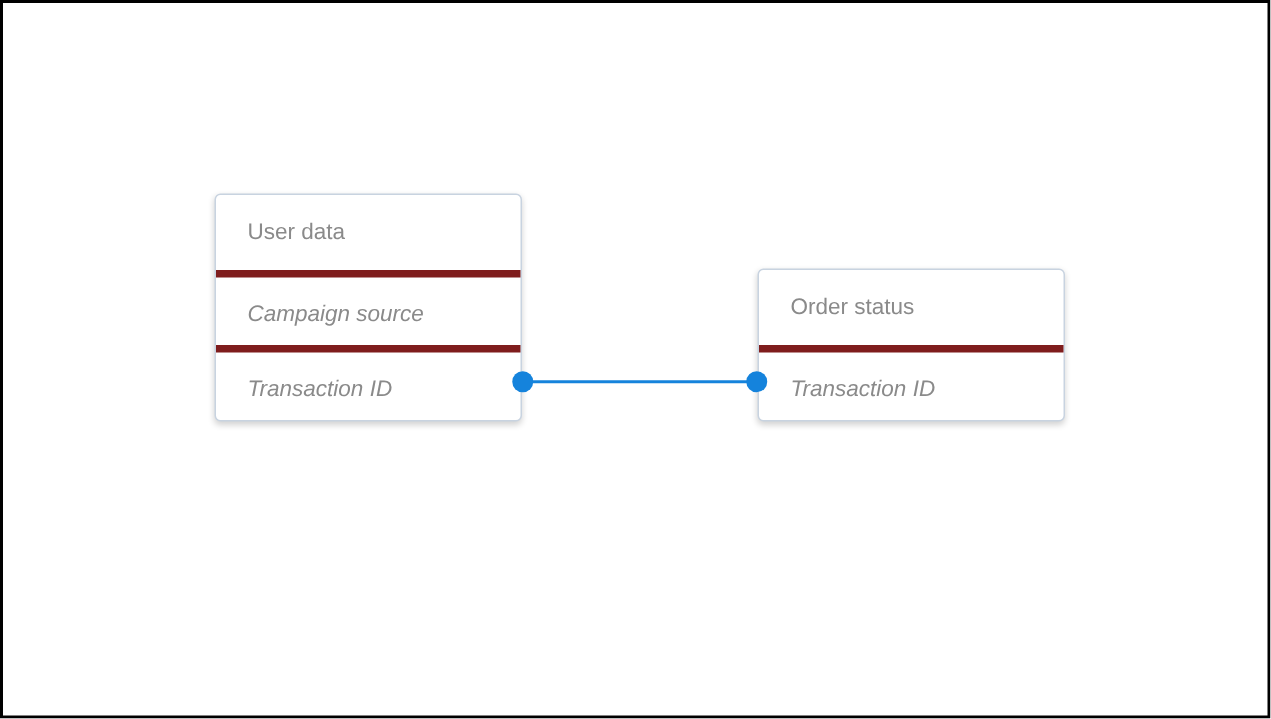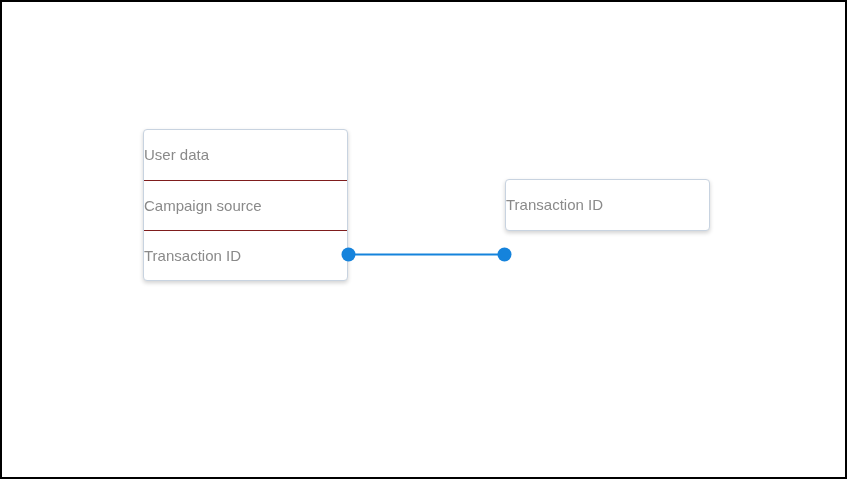--- a/index.html
+++ b/index.html
@@ -21,27 +21,29 @@
     position: absolute;
     width: 205px;
     background: #ffffff;
     border: 1px solid #c8d3e0;
     border-radius: 4px;
     box-shadow: 0 2px 4px rgba(0,0,0,0.18);
   }
   .entity-table .row {
     height: 50px;
     line-height: 50px;
+    padding-left: 21px;
     font-size: 15px;
     color: #8a8a8a;
     white-space: nowrap;
     overflow: hidden;
   }
   .entity-table .row + .row {
-    border-top: 1px solid #7f1d1d;
+    border-top: 5px solid #7f1d1d;
+    font-style: italic;
   }
   #left-table  { left: 141px; top: 127px; }
   #right-table { left: 503px; top: 177px; }
   .connector-layer {
     position: absolute;
     left: 0; top: 0;
     width: 847px;
     height: 479px;
     pointer-events: none;
   }
@@ -58,20 +60,23 @@
     <div class="row">
       <span>Campaign source</span>
     </div>
     <div class="row">
       <span>Transaction ID</span>
     </div>
   </div>
 
   <div class="entity-table" id="right-table">
     <div class="row">
+      <span>Order status</span>
+    </div>
+    <div class="row">
       <span>Transaction ID</span>
     </div>
   </div>
 
   <svg class="connector-layer" width="847" height="479" viewBox="0 0 847 479">
     <line x1="346" y1="252.5" x2="503" y2="252.5" stroke-width="2" stroke="#1583dc"></line>
     <circle cx="346.5" cy="252.5" r="7" fill="#1583dc"></circle>
     <circle cx="502.5" cy="252.5" r="7" fill="#1583dc"></circle>
   </svg>
 

